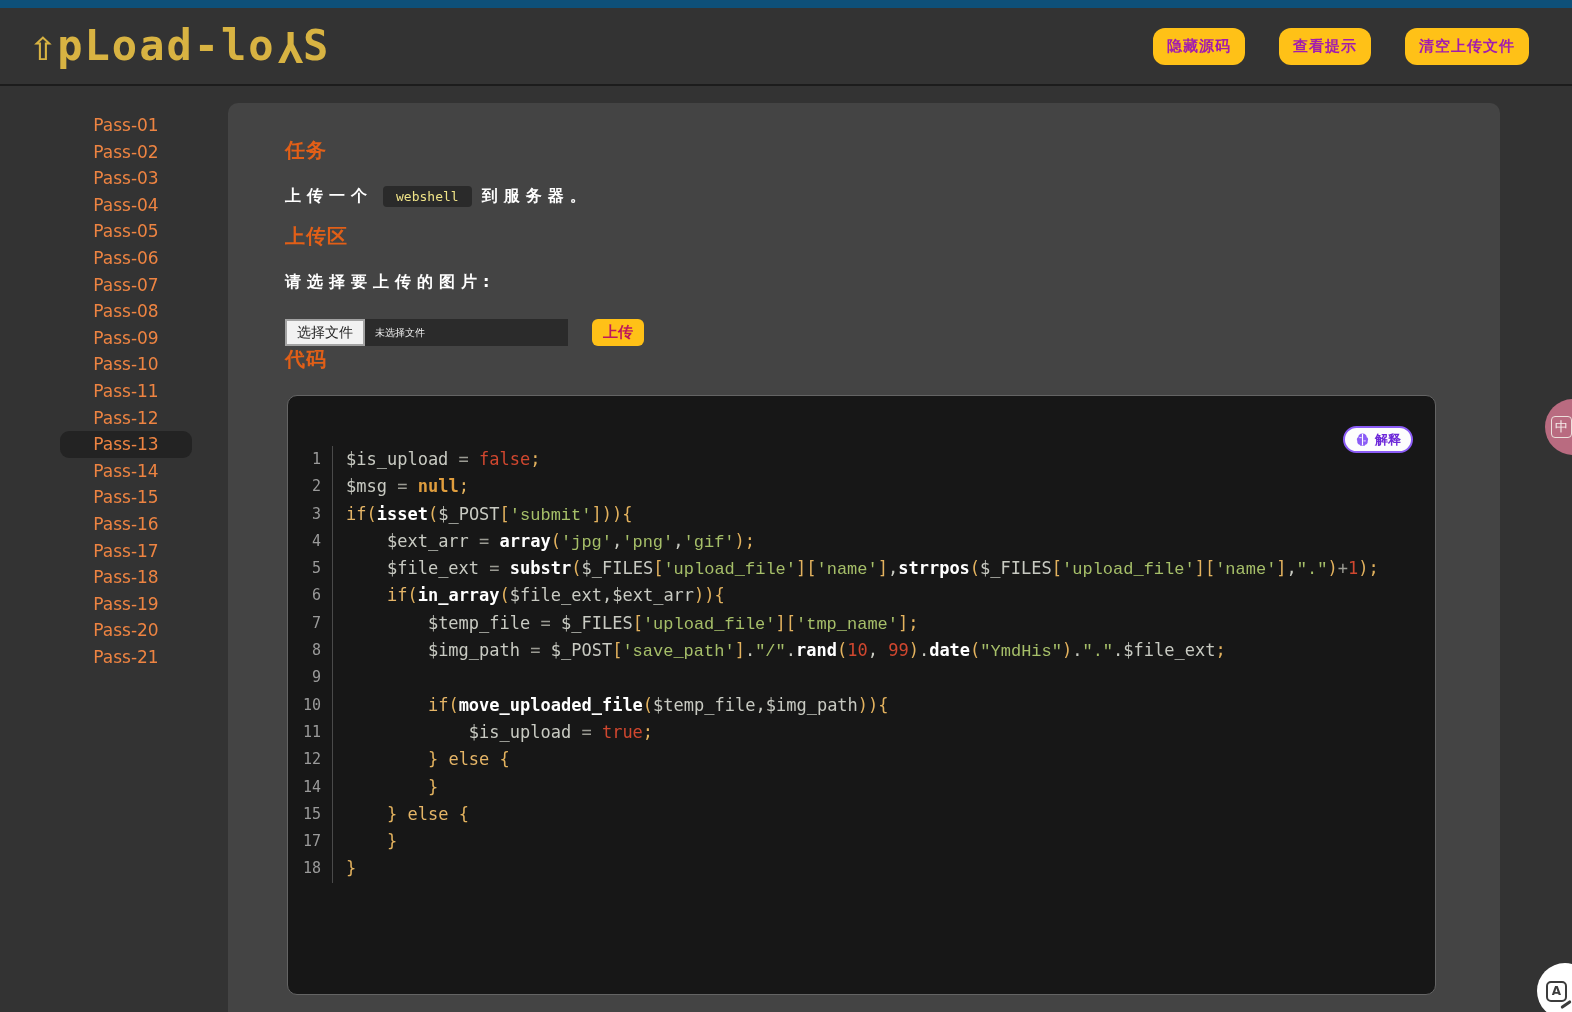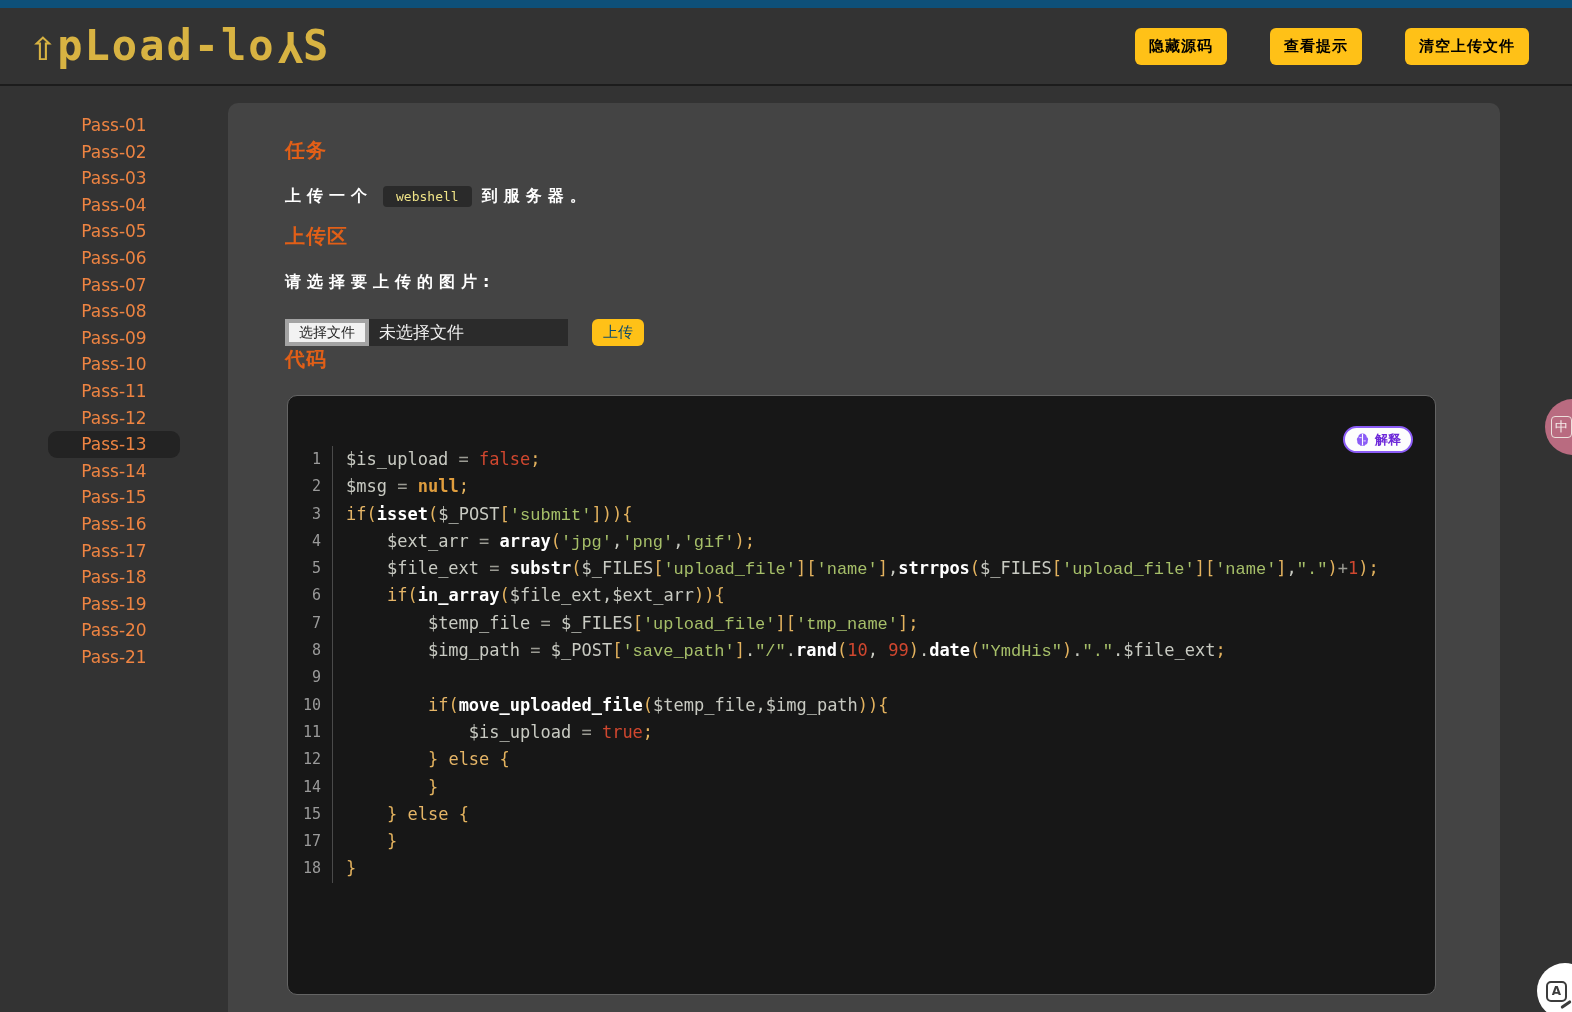--- a/index.html
+++ b/index.html
@@ -17,26 +17,26 @@
     background:#333333; border-bottom:2px solid #1c1c1c; padding-left:30px;
   }
   .logo {
     font-family:"DejaVu Sans Mono", monospace;
     font-weight:bold; font-size:42px; color:#d8b342; letter-spacing:2px;
     display:flex; align-items:center; line-height:1;
   }
   .logo .flip { display:inline-block; transform:rotate(180deg); }
   .hdr-actions { display:flex; gap:34px; margin-right:43px; }
   .ybtn {
-    background:#ffc117; color:#000000; font-weight:bold; font-size:15px;
-    border:none; border-radius:6px; padding:9px 14px; cursor:pointer;
-    font-family:inherit; letter-spacing:1px;margin-left:9px;
-  }
-  
-  .sidebar { position:absolute; left:0; top:88px; width:228px; }
+    background:#ffc117; color:#a21caf; font-weight:bold; font-size:15px;
+    border:none; border-radius:12px; padding:9px 14px; cursor:pointer;
+    font-family:inherit; letter-spacing:1px;
+  }
+  
+  .sidebar { position:absolute; left:12px; top:88px; width:228px; }
   .sidebar ul { list-style:none; margin-top:24px; text-align:center; }
   .sidebar li {
     height:26.6px; line-height:26.6px; font-size:17px; color:#ee8442; cursor:pointer;
   }
   .sidebar li.selected {
     background:#232323; border-radius:9px; width:132px; margin:0 auto;
   }
   
   .panel {
     position:absolute; left:228px; top:103px; width:1272px; height:940px;
@@ -54,26 +54,26 @@
   }
   .badge {
     background:#2a2a2a; color:#efe387; font-family:"DejaVu Sans Mono", monospace;
     font-size:13px; font-weight:normal; letter-spacing:0; border-radius:4px;
     padding:3px 13px; margin:0 10px;
   }
   
   .upload-row { margin-top:26px; display:flex; align-items:center; }
   .file-input { display:flex; width:283px; height:27px; background:#2b2b2b; cursor:pointer; }
   .file-btn {
-    background:#f2f2f2; color:#1f1f1f; font-size:14px; border:4px solid #a3a3a3;
+    background:#f2f2f2; color:#1f1f1f; font-size:14px; border:2px solid #a3a3a3;
     padding:0 10px; font-family:inherit; cursor:pointer;
   }
-  .file-name { color:#f0f0f0; font-size:17px; display:flex; align-items:center; padding-left:10px; }
+  .file-name { color:#f0f0f0; font-size:10px; display:flex; align-items:center; padding-left:10px; }
   .upload-btn {
-    margin-left:24px; background:#ffc117; color:#0c4a6e; font-weight:normal; font-size:15px;
+    margin-left:24px; background:#ffc117; color:#be185d; font-weight:bold; font-size:15px;
     border:none; border-radius:6px; padding:4px 11px; cursor:pointer; font-family:inherit;
   }
   
   .code-block {
     position:relative; margin-top:22px; margin-left:2px; width:1149px; min-height:600px;
     background:#171717; border:1px solid #646464; border-radius:10px;
     padding:50px 0 40px 0;
     font-family:"DejaVu Sans Mono", monospace;
   }
   .explain-btn {

